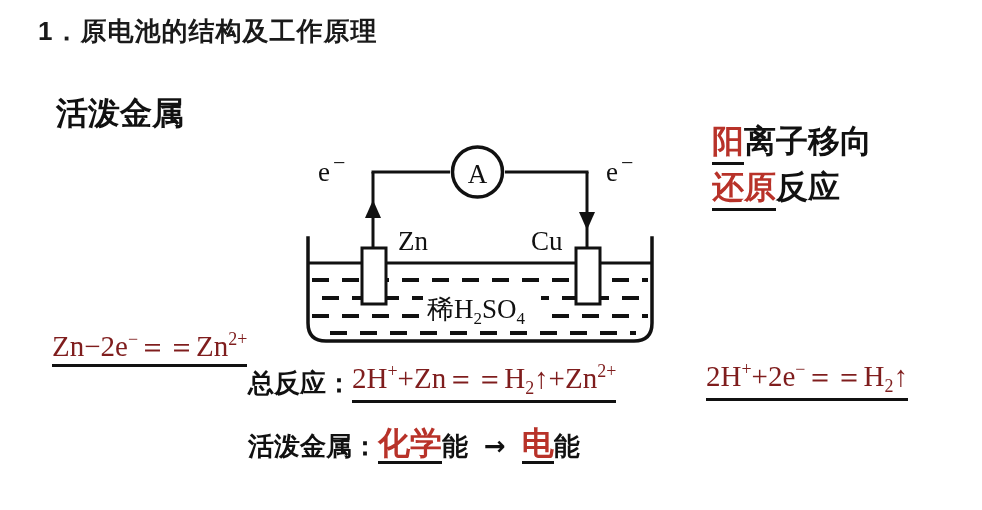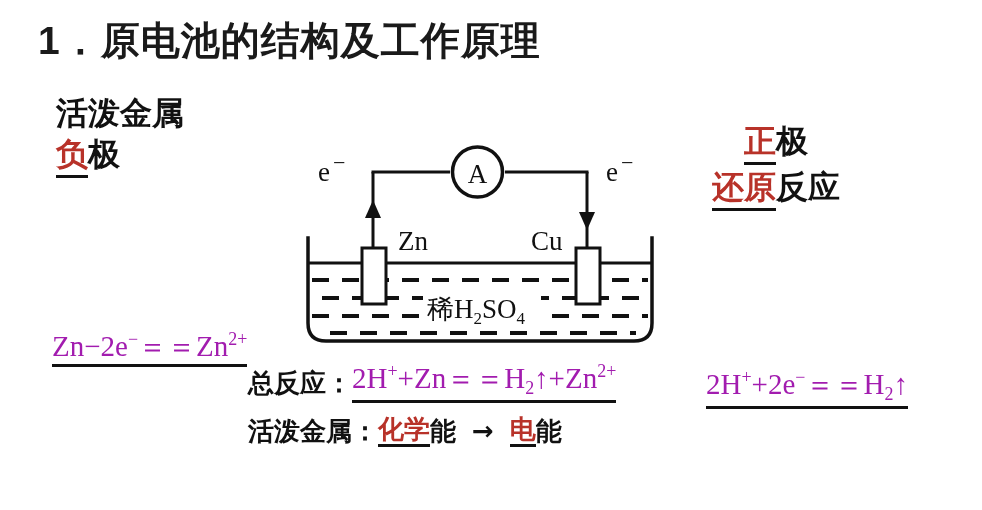--- a/index.html
+++ b/index.html
@@ -16,21 +16,21 @@
     color: #111111;
   }
   .abs { position: absolute; }
 
   
   #title {
     left: 38px;
     top: 14px;
     font-family: "Liberation Sans", "DejaVu Sans", sans-serif;
     font-weight: bold;
-    font-size: 39px;
+    font-size: 26px;
     letter-spacing: 1px;
     color: #1a1a1a;
     white-space: nowrap;
   }
 
   
   .row {
     white-space: nowrap;
     font-family: Liberation Mono, monospace;
     font-weight: bold;
@@ -54,56 +54,56 @@
   
   #right-col { left: 712px; top: 128px; }
   #right-col .row { margin-bottom: 9px; }
   #right-col .center { text-align: center; }
 
   
   .eq {
     white-space: nowrap;
     font-family: "Liberation Serif", "DejaVu Serif", serif;
     font-size: 29px;
-    color: #a21caf;
+    color: #7f1d1d;
     line-height: 1;
   }
   .eq sup, .eq sub {
     font-size: 0.62em;
   }
   .eq sup { vertical-align: super; }
   .eq sub { vertical-align: sub; }
   .eq-ul {
     display: inline-block;
     border-bottom: 3px solid #111111;
     padding-bottom: 3px;
   }
   #eq-anode { left: 52px; top: 330px; }
-  #eq-cathode { left: 706px; top: 368px; }
+  #eq-cathode { left: 706px; top: 360px; }
 
   
   #bottom-lines { left: 248px; top: 362px; }
   .bline {
     white-space: nowrap;
     line-height: 1;
-    margin-bottom: 11px;
+    margin-bottom: 24px;
     font-size: 28px;
   }
   .blabel {
     font-family: "Liberation Sans", "DejaVu Sans", sans-serif;
     font-weight: bold;
     color: #111111;
     font-size: 26px;
     vertical-align: middle;
   }
   .bred {
     font-family: "Liberation Sans", "DejaVu Sans", sans-serif;
     font-weight: bold;
     color: #b83229;
-    font-size: 26px;
+    font-size: 32px;
     vertical-align: middle;
   }
   .bblack {
     font-family: "Liberation Sans", "DejaVu Sans", sans-serif;
     font-weight: bold;
     color: #111111;
     font-size: 26px;
     vertical-align: middle;
   }
   .arrow-glyph {
@@ -143,40 +143,37 @@
 <body>
 
 <div class="abs" id="title">1．原电池的结构及工作原理</div>
 
 <div class="abs" id="left-col">
 
   <div class="row">
     <span>活泼金属</span>
   </div>
 
-  <div class="row">
-    <span class="rd ul">负</span><span>极</span>
-  </div>
 
 
 
 </div>
 
 <div class="abs eq" id="eq-anode">
   <span class="eq-ul"><span>Zn−2e</span><sup>−</sup><span>＝＝</span><span>Zn</span><sup>2+</sup></span>
 </div>
 
 <div class="abs" id="right-col">
 
 
-  <div class="row center">
-    <span class="rd ul">正</span><span>极</span>
-  </div>
-
-
+
+
+  <div class="row">
+    <span class="rd ul">阳</span><span>离子移向</span>
+  </div>
 
   <div class="row">
     <span class="rd ul">还原</span><span>反应</span>
   </div>
 </div>
 
 <div class="abs eq" id="eq-cathode">
   <span class="eq-ul"><span>2H</span><sup>+</sup><span>+2e</span><sup>−</sup><span>＝＝</span><span>H</span><sub>2</sub><span>↑</span></span>
 </div>
 

